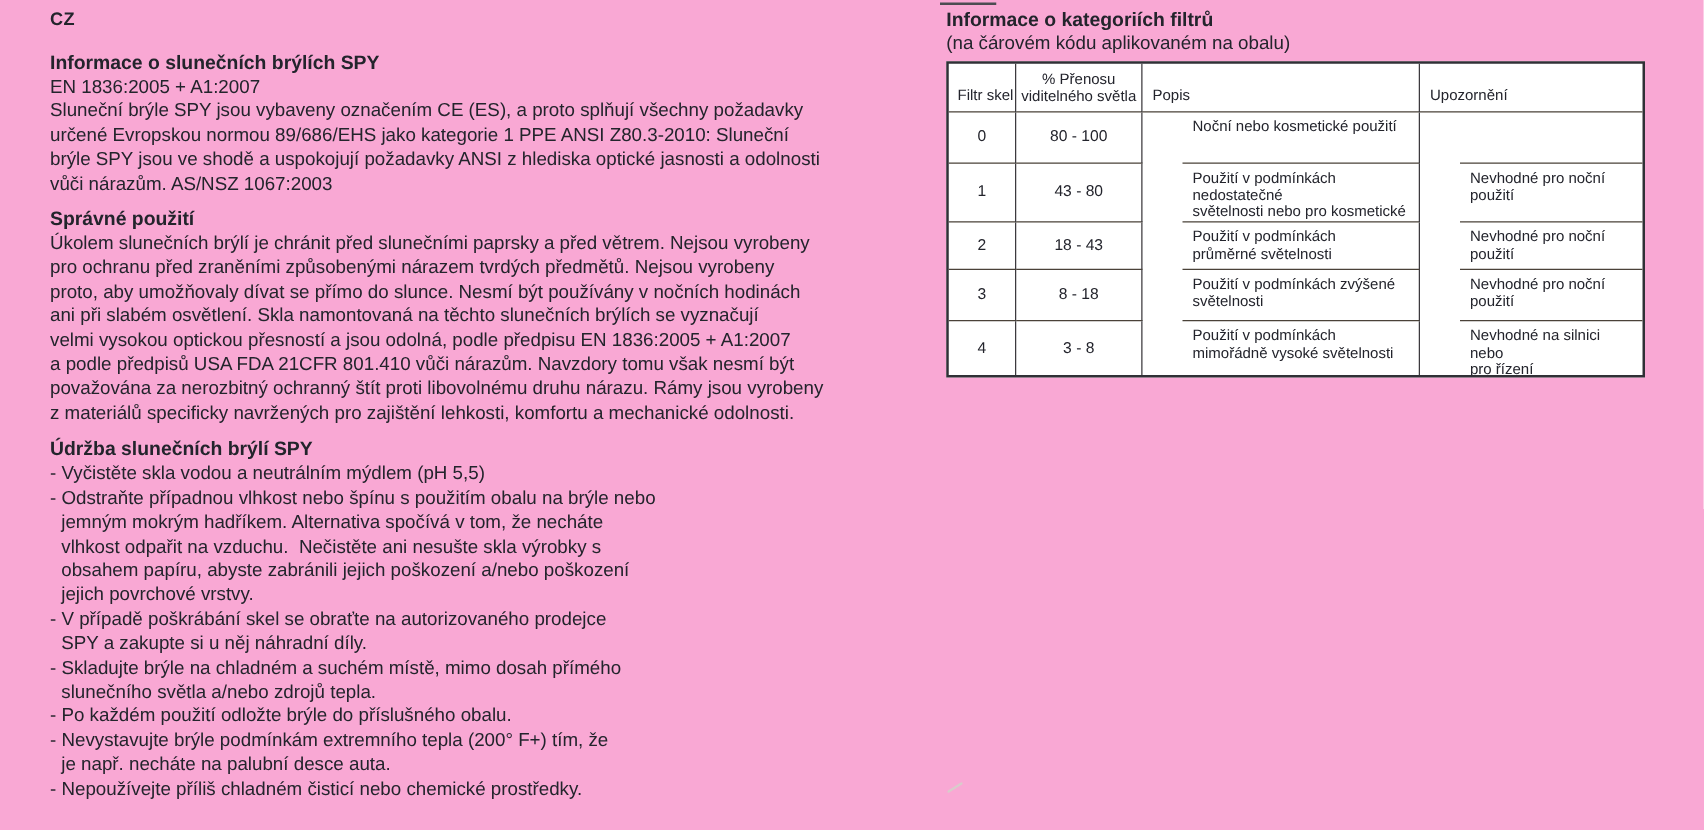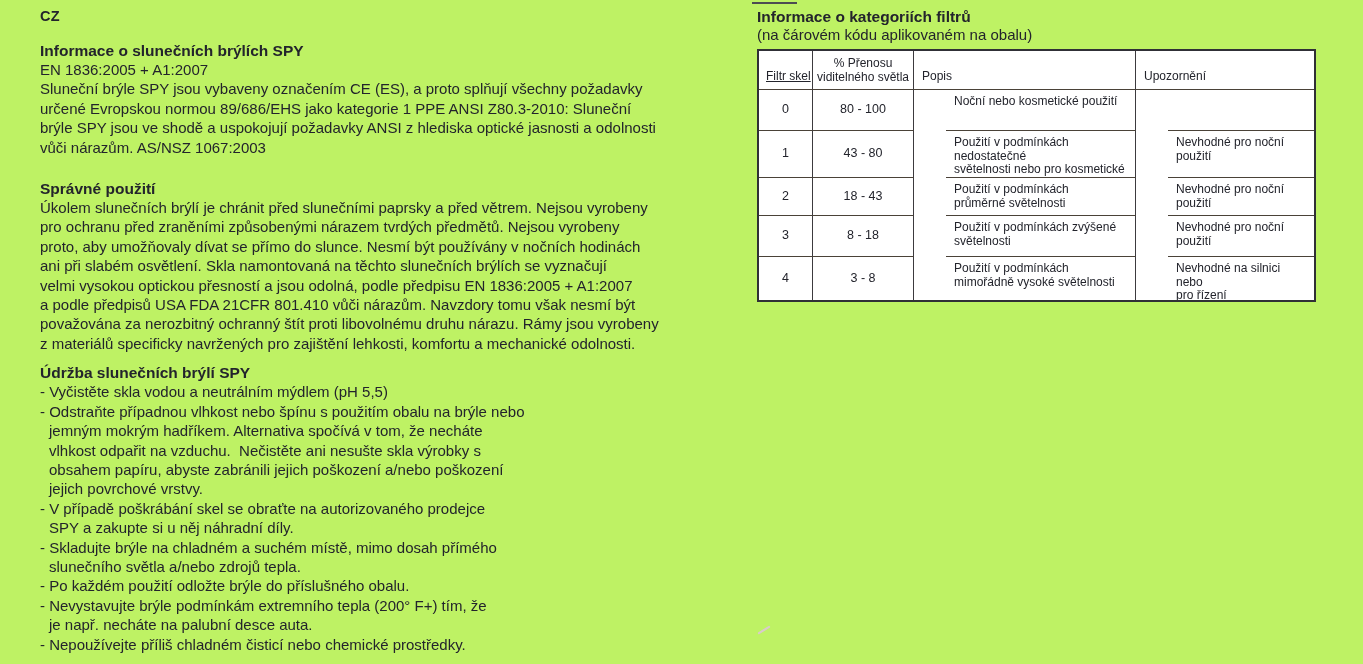--- a/index.html
+++ b/index.html
@@ -1,31 +1,31 @@
 <!DOCTYPE html>
 <html><head>
 <meta charset="utf-8">
 <style>
   * { margin:0; padding:0; box-sizing:border-box; }
   html,body { background:#ffffff; }
   .page {
     position:relative;
     width:1363px; height:664px;
-    background:#bef264;
+    background:#f9a8d4;
     font-family:"Liberation Sans", sans-serif;
     color:#23242c;
     overflow:hidden;
   }
   .ml { white-space:pre-wrap; }
 
   
   .left-col { position:absolute; left:40px; top:8px; width:700px; }
   .lang-code { font-size:14.5px; font-weight:bold; letter-spacing:.3px; }
   .sec-heading { font-size:15.5px; font-weight:bold; margin-top:17px; line-height:19px; }
-  .sec-heading.h2 { margin-top:22px; }
+  .sec-heading.h2 { margin-top:9px; }
   .sec-heading.h3 { margin-top:10px; }
   .body-text { font-size:15px; line-height:19.4px; }
   .maint-list { font-size:15px; line-height:19.4px; }
   .maint-item { padding-left:9px; text-indent:-9px; white-space:pre-wrap; }
 
   
   .right-col { position:absolute; left:757px; top:8px; width:570px; }
   .r-title { font-size:15.5px; font-weight:bold; line-height:18px; }
   .r-subtitle { font-size:15px; line-height:18px; }
 
@@ -41,21 +41,21 @@
   .cell {
     border-right:1.5px solid #3c3a3e;
     border-bottom:1.5px solid #4a4238;
     font-size:12px;
     line-height:13.5px;
     overflow:hidden;
   }
   .cell.c-last { border-right:none; }
   .cell.r-last { border-bottom:none; }
   .cell.hdr { display:flex; align-items:flex-end; padding-bottom:6px; }
-  .cell.hdr-left { padding-left:7px; justify-content:flex-start;text-decoration:underline; }
+  .cell.hdr-left { padding-left:7px; justify-content:flex-start; }
   .cell.hdr-center { justify-content:center; text-align:center; padding-bottom:5px; }
   .cell.hdr-desc { padding-left:8px; }
   .cell.num { display:flex; align-items:center; justify-content:center; font-size:12.5px; }
   .cell.txt { padding:5px 6px 2px 8px;margin-left:32px; }
 
   
   .artifact-top {
     position:absolute; left:752px; top:2px;
     width:45px; height:2px; background:#4c4c52;
   }

